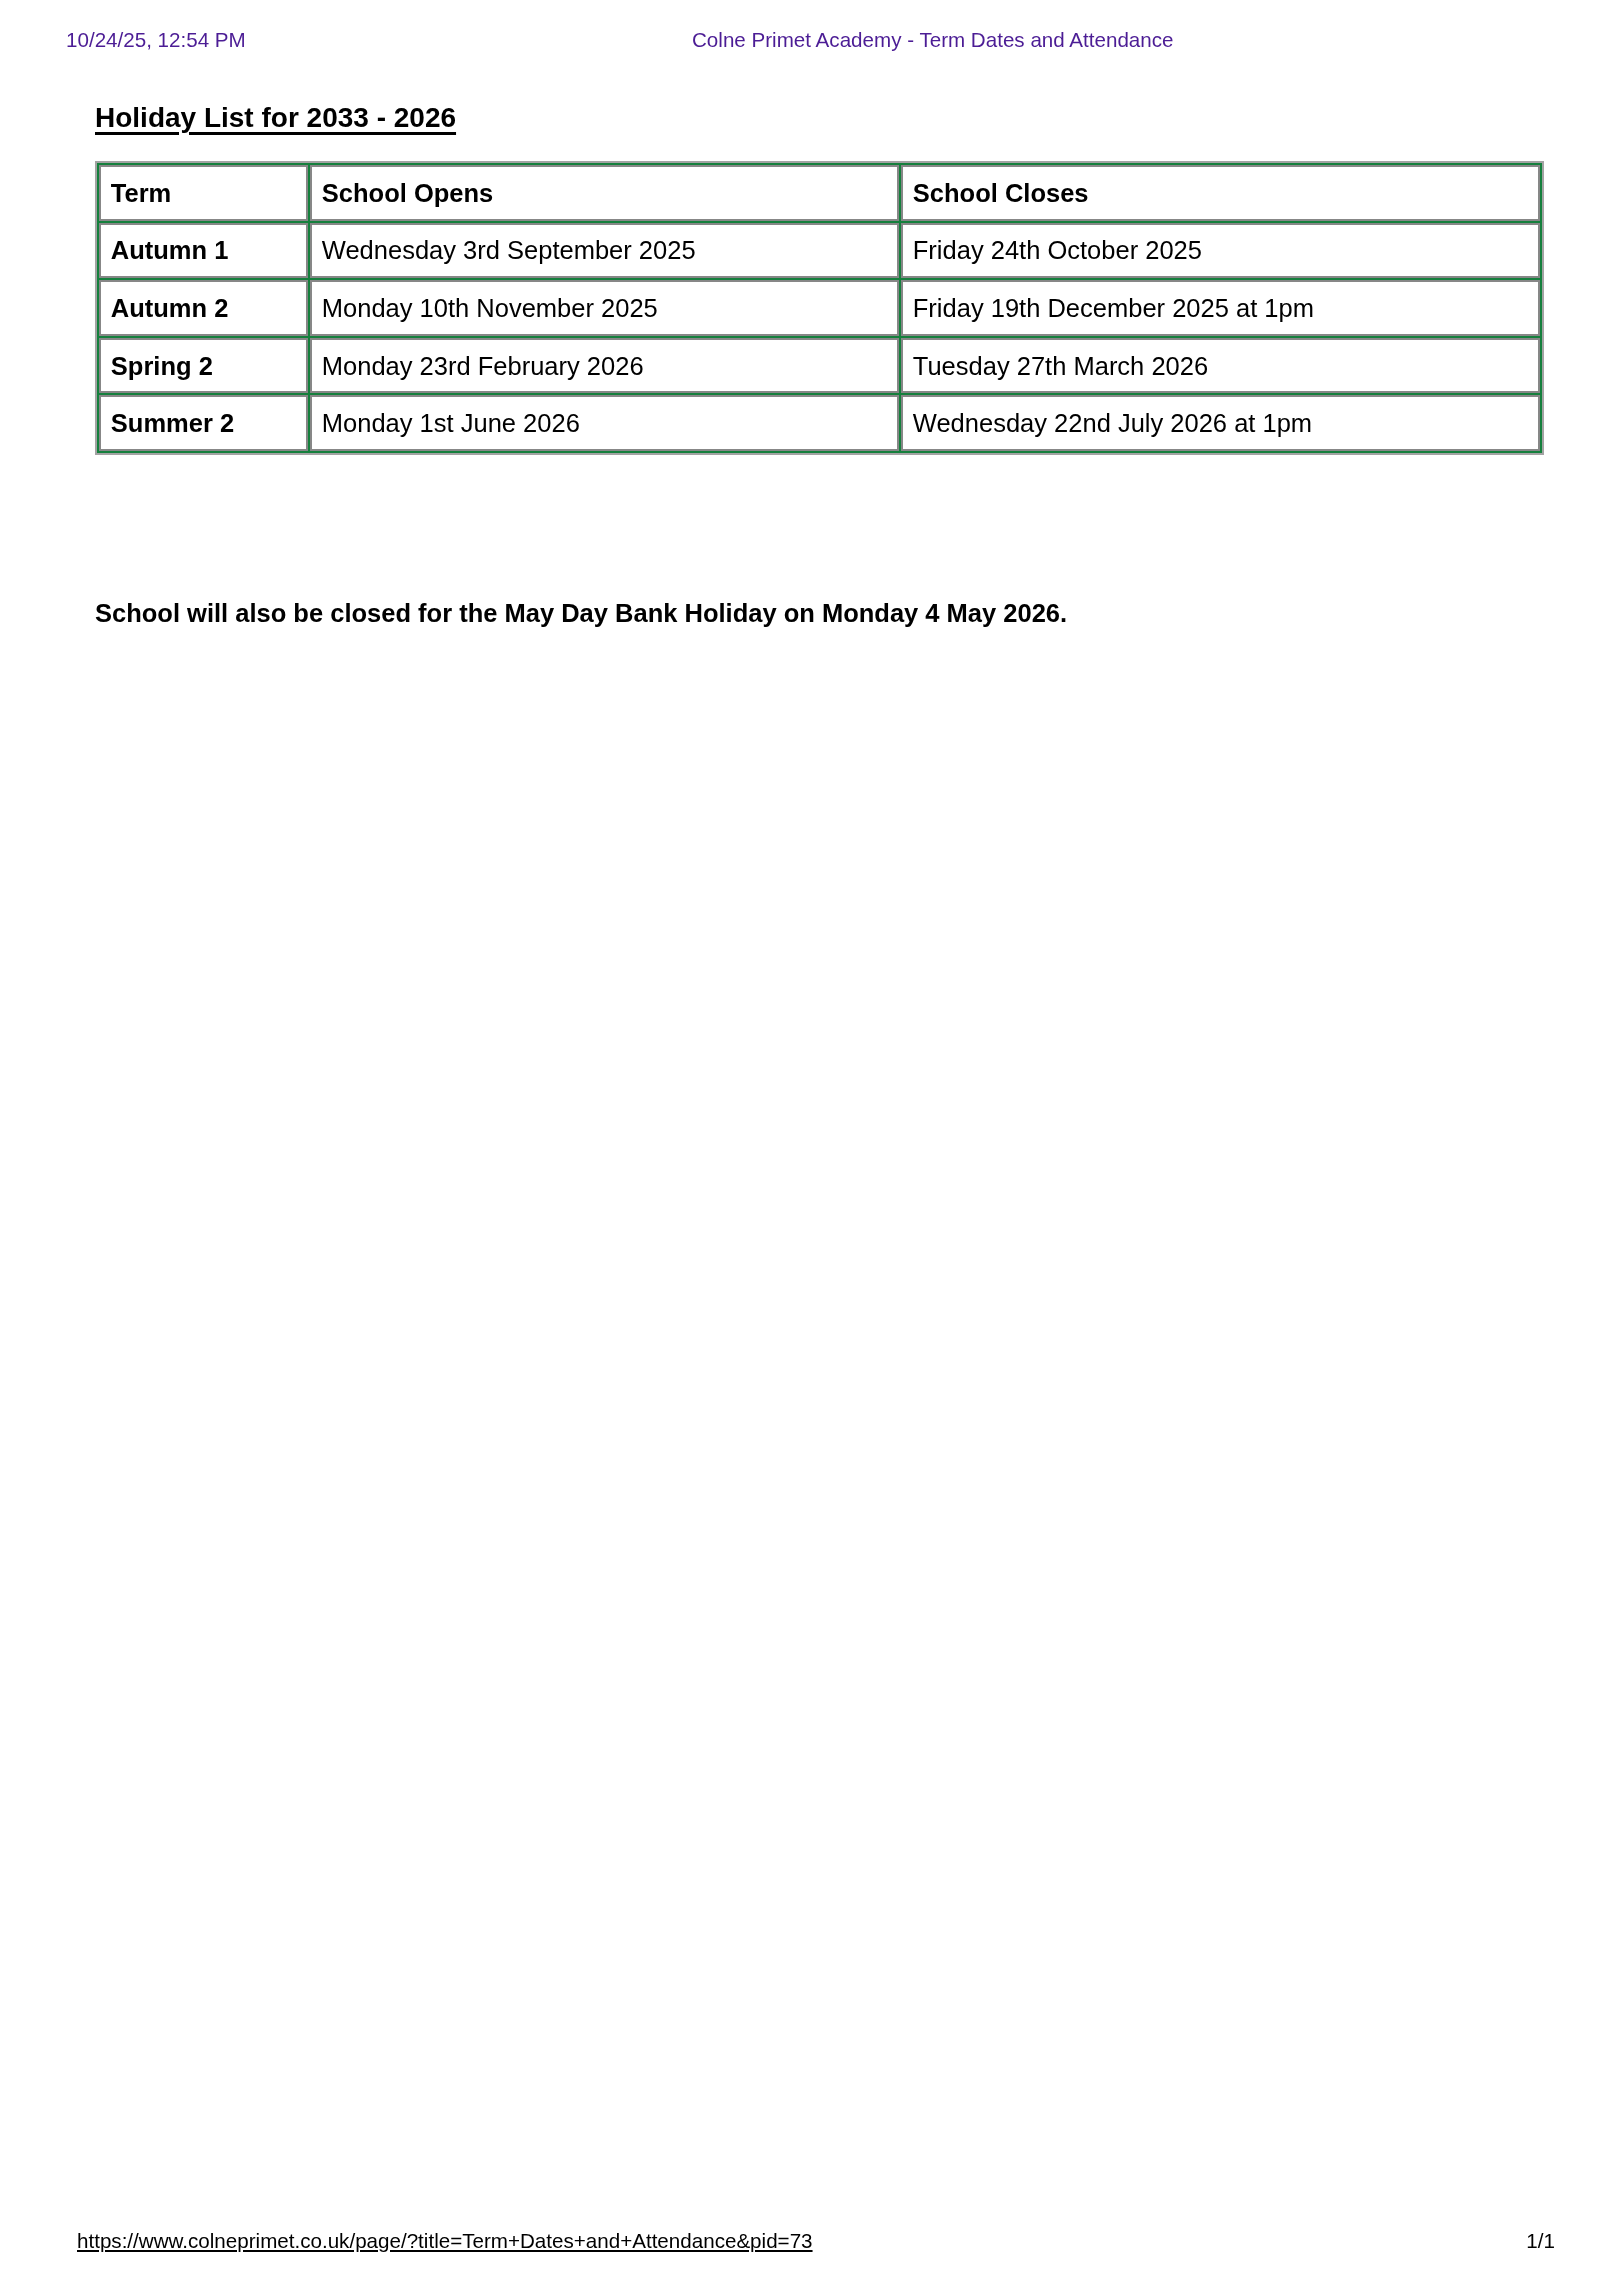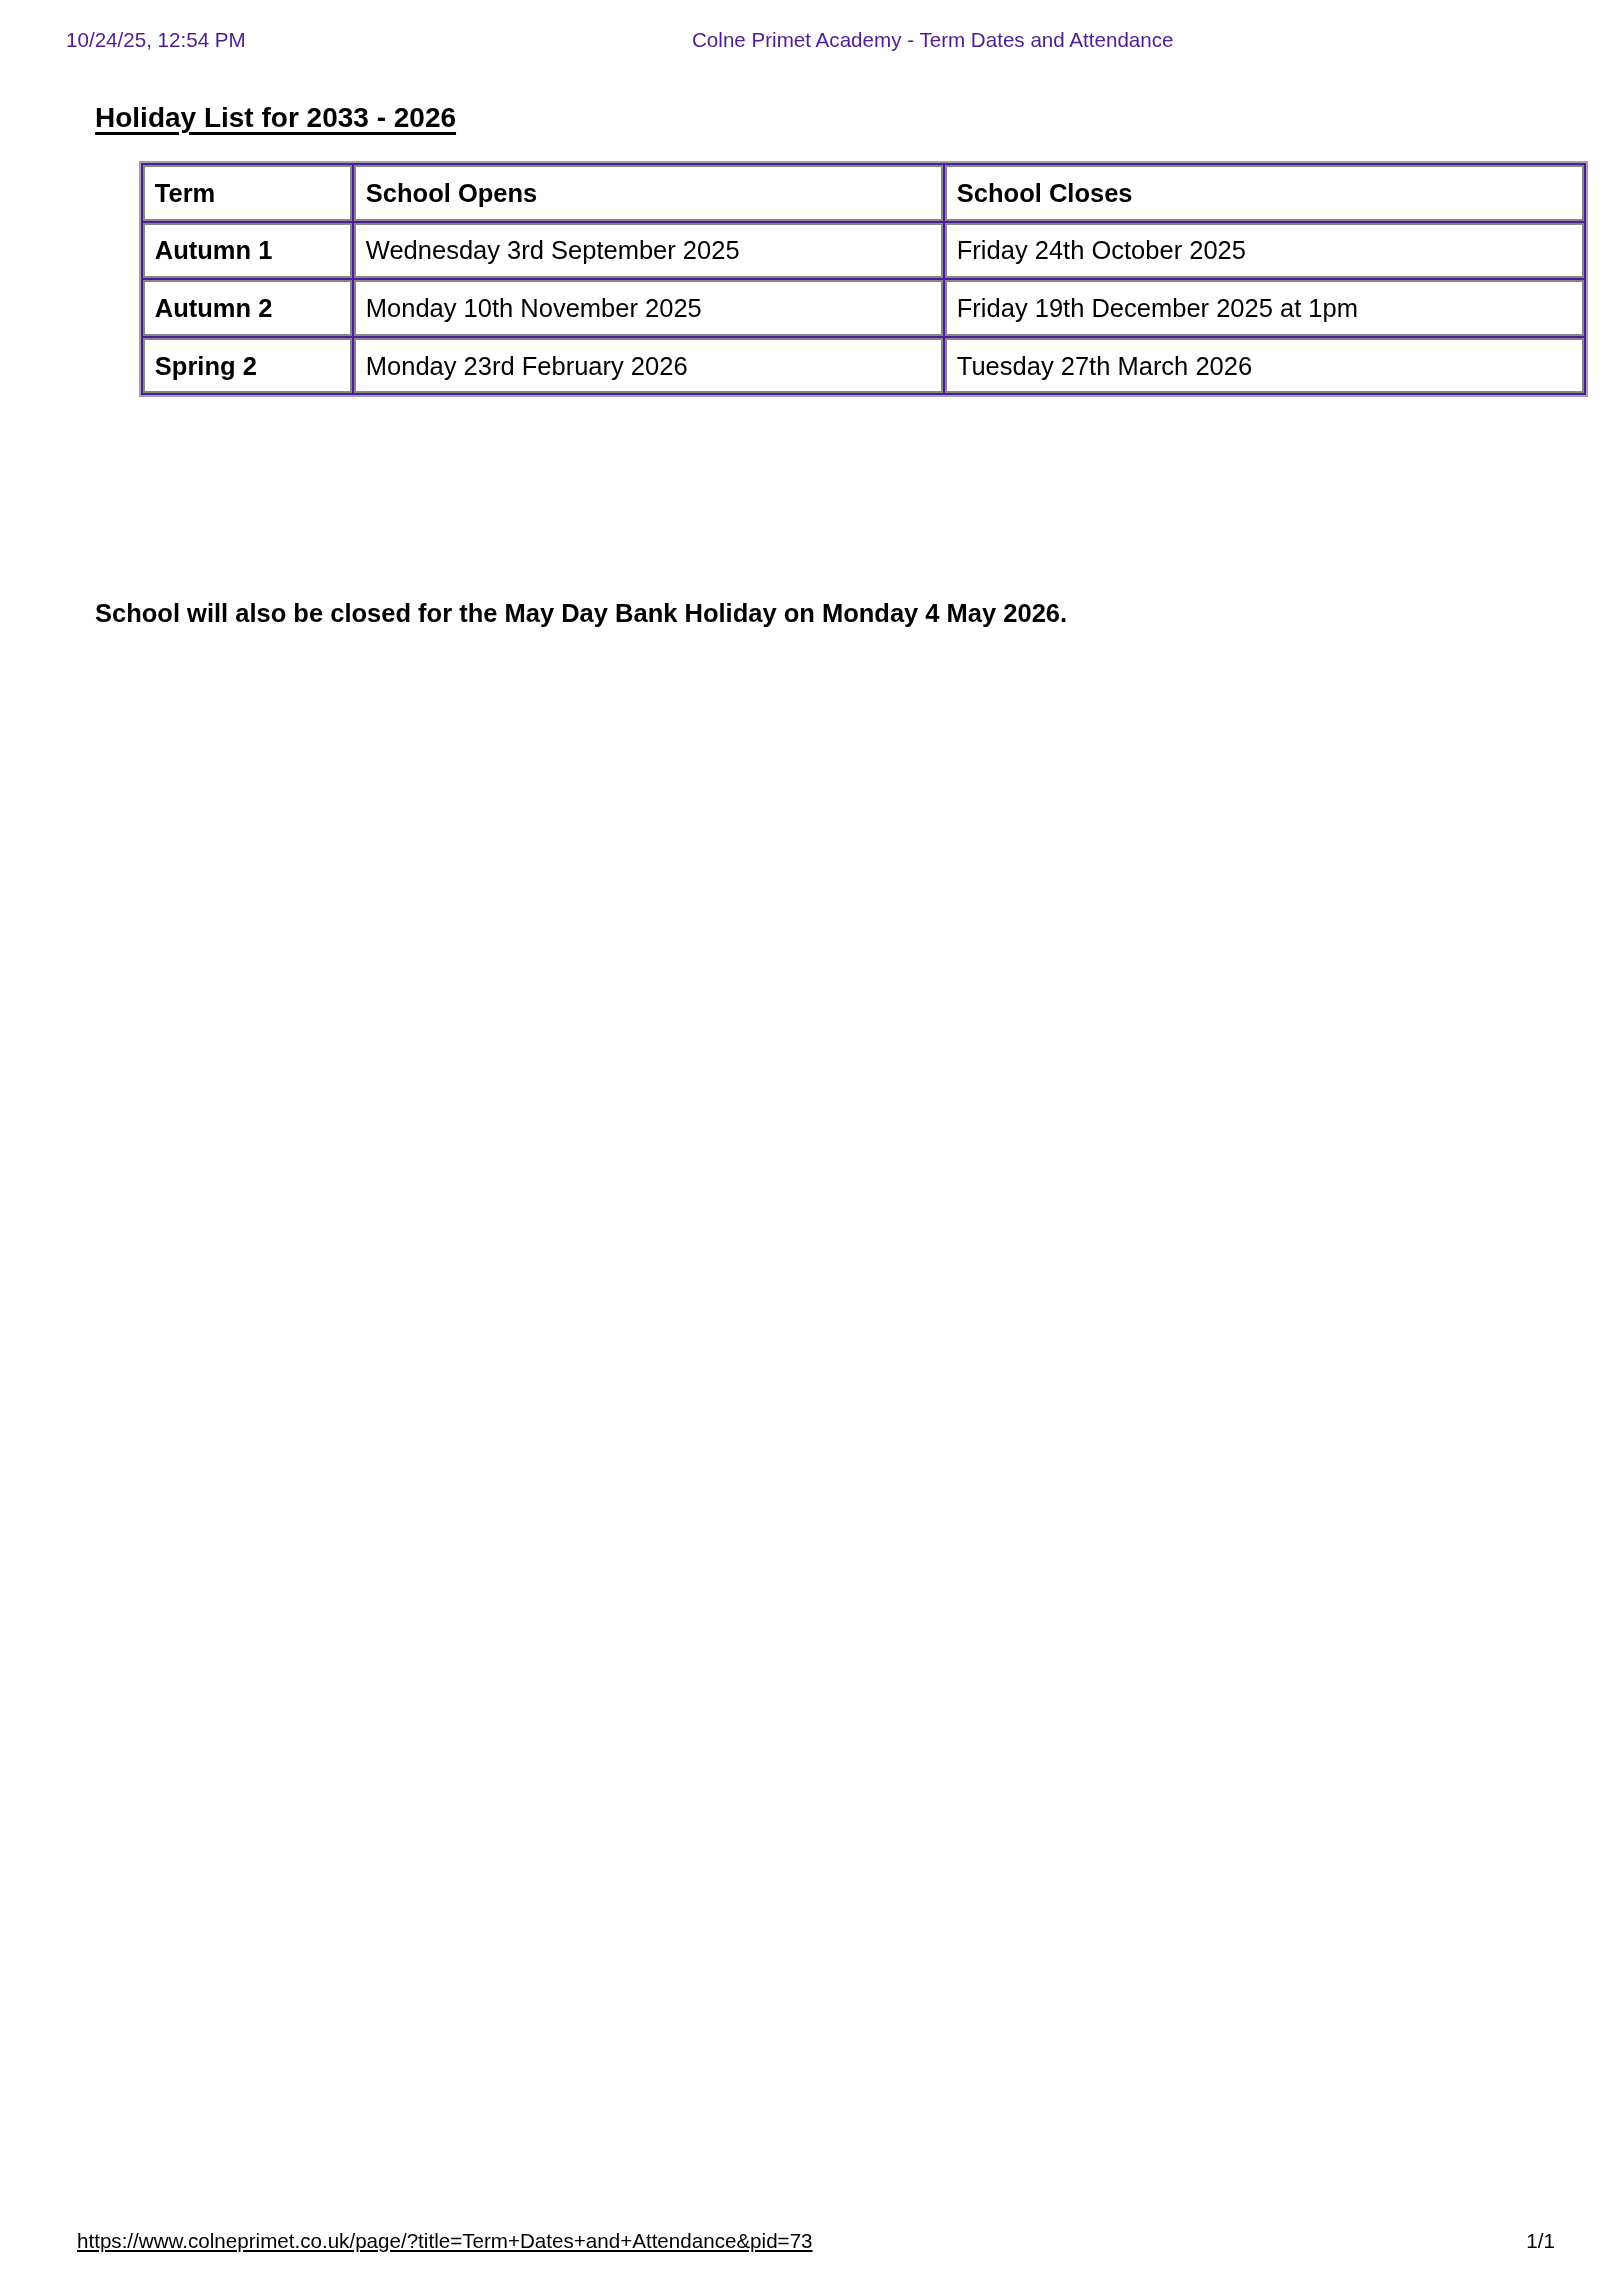--- a/index.html
+++ b/index.html
@@ -56,22 +56,21 @@
 
   table.term-table {
     position: absolute;
     left: 95px;
     top: 161px;
     width: 1449px;
     table-layout: fixed;
     border-collapse: separate;
     border-spacing: 2px;
     border: 2px solid #a3a3a3;
-    background: #4c1d95;
-    margin-left: 44px;
+    background: #15803d;
   }
   table.term-table th,
   table.term-table td {
     border: 2px solid #878787;
     padding: 10.8px 9.8px;
     font-size: 25.5px;
     line-height: 30px;
     text-align: left;
     vertical-align: middle;
     background: #ffffff;
@@ -153,20 +152,25 @@
       </tr>
 
 
       <tr>
         <th>Spring 2</th>
         <td>Monday 23rd February 2026</td>
         <td>Tuesday 27th March 2026</td>
       </tr>
 
 
+      <tr>
+        <th>Summer 2</th>
+        <td>Monday 1st June 2026</td>
+        <td>Wednesday 22nd July 2026 at 1pm</td>
+      </tr>
     </tbody>
 </table>
 
 <div class="note">School will also be closed for the May Day Bank Holiday on Monday 4 May 2026.</div>
 
 <div class="print-footer">
   <span class="footer-url">https://www.colneprimet.co.uk/page/?title=Term+Dates+and+Attendance&amp;pid=73</span>
   <span class="footer-page-number">1/1</span>
 </div>
 

